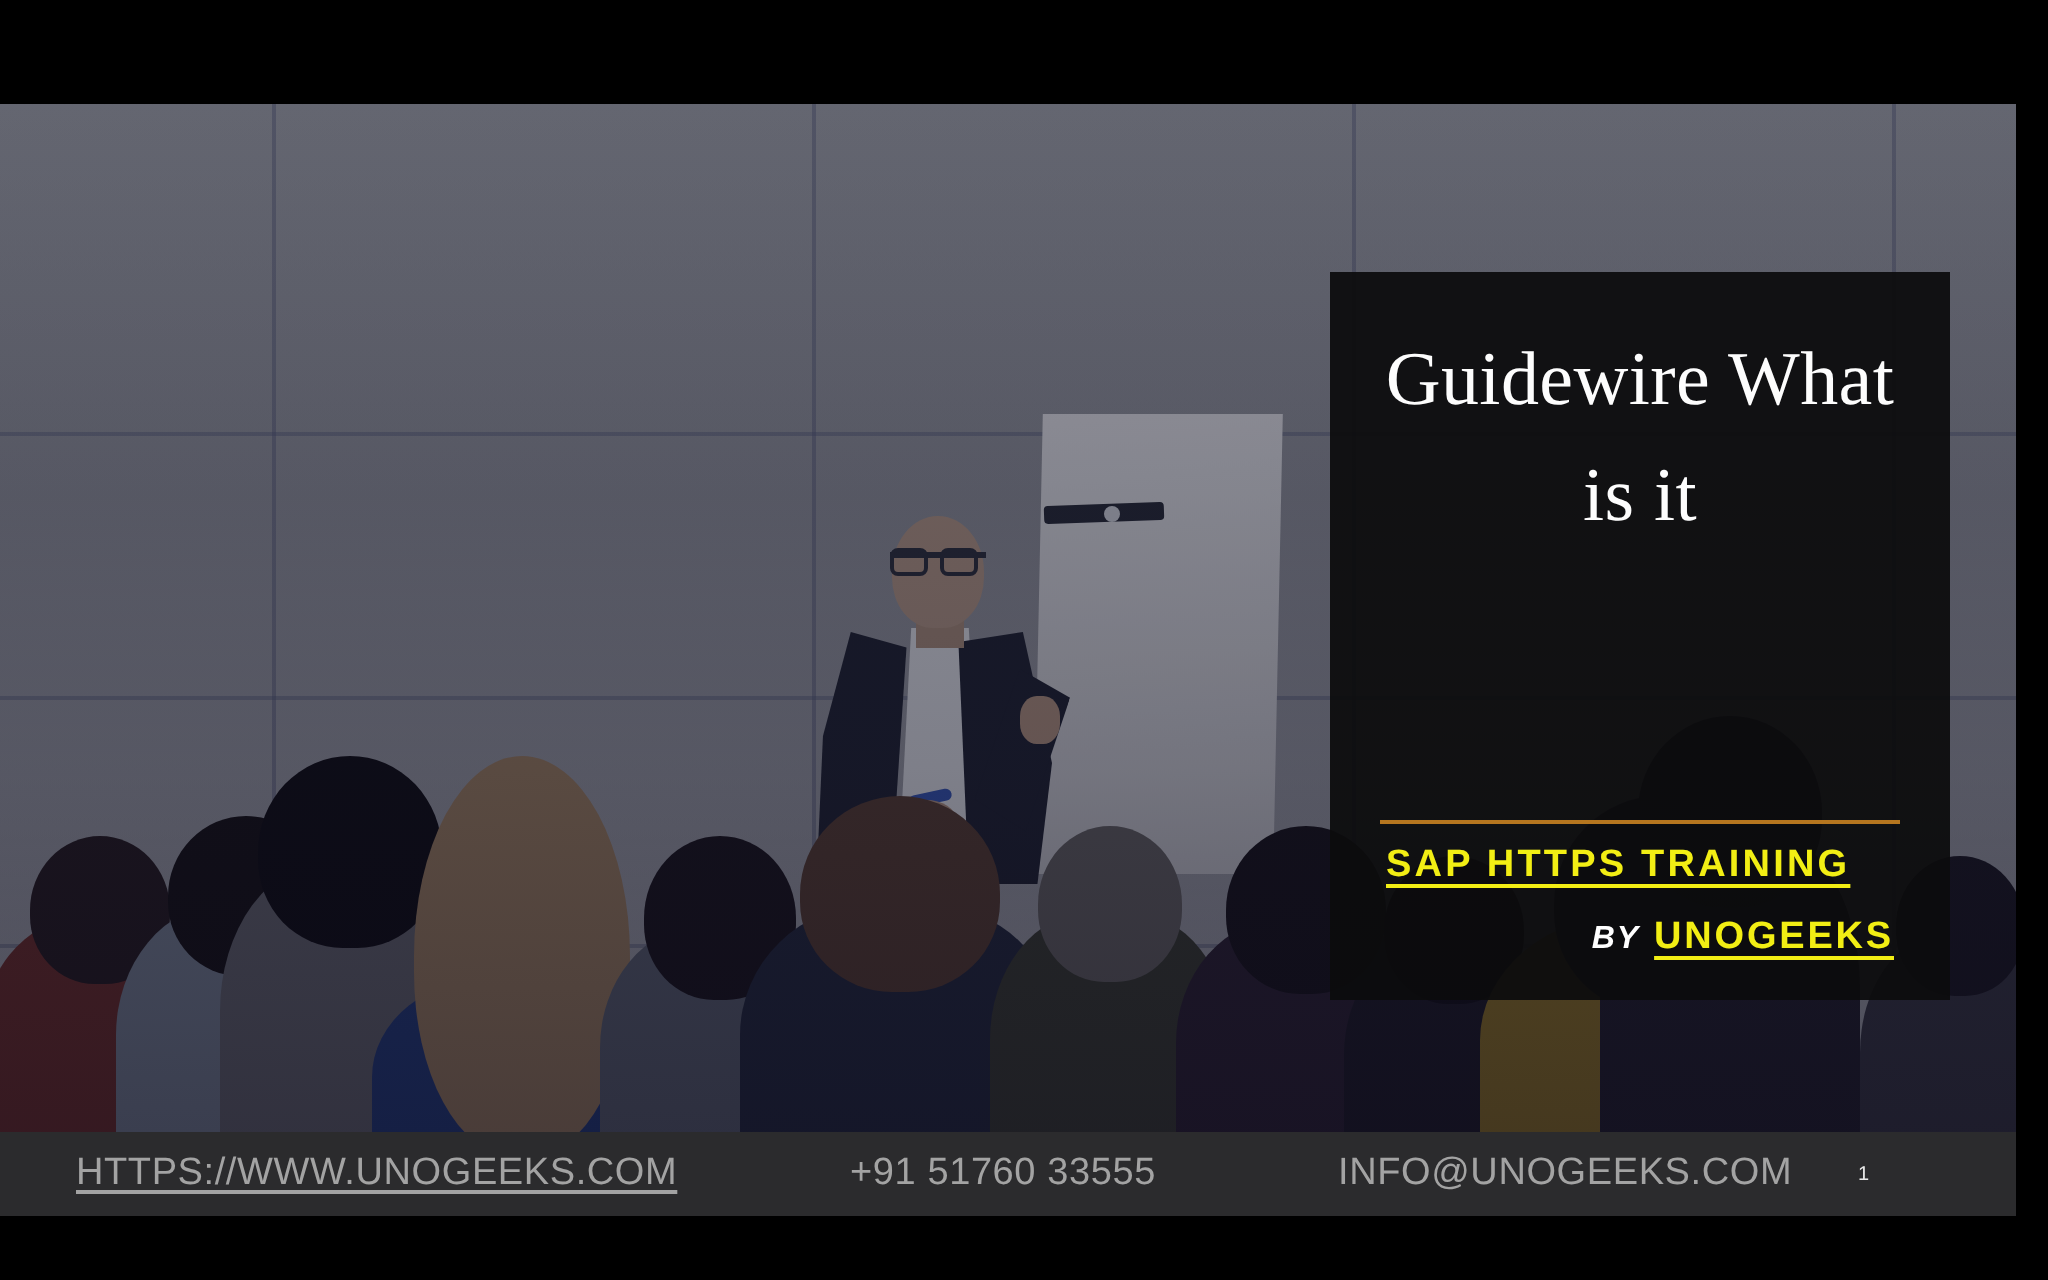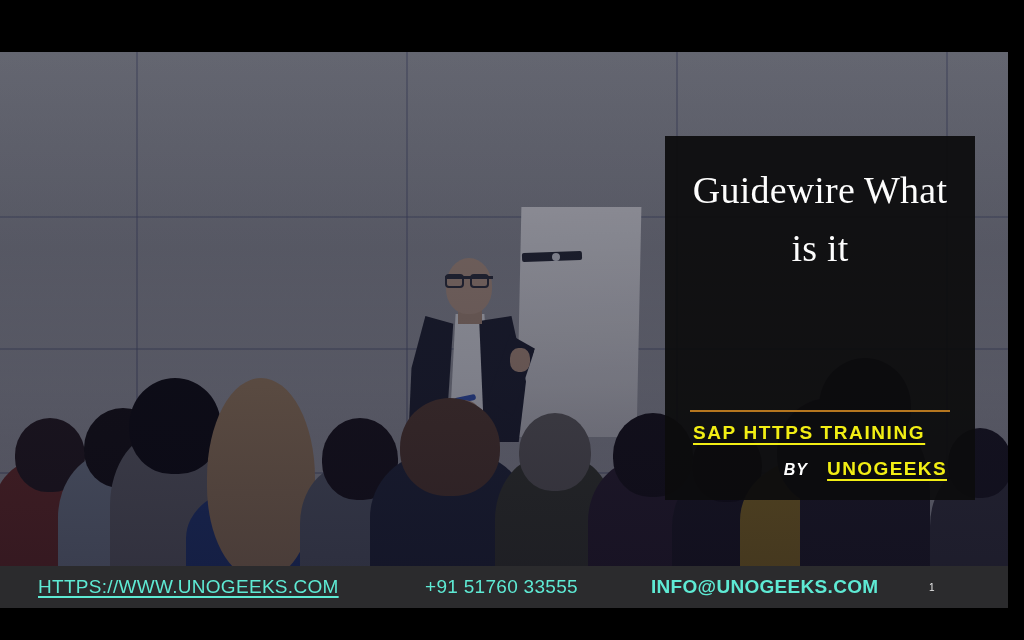--- a/index.html
+++ b/index.html
@@ -165,42 +165,42 @@
     position:absolute; right:28px; top:322px;
     font-size:19px; font-weight:bold; letter-spacing:1.4px;
     white-space:nowrap;
   }
   #by-word { color:#ffffff; font-size:16px; letter-spacing:1px;font-style:italic; }
   #brand-word {
     color:#f2ee14;
     text-decoration:underline;
     text-underline-offset:4px;
     text-decoration-thickness:2px;
-    margin-left:19px;
+    margin-left:7px;
   }
 
   
   #footer {
     position:absolute;
     left:0; top:566px;
     width:1008px; height:42px;
     background:#2b2b2d;
     display:flex;
     align-items:center;
   }
   .f-item {
-    color:#5eead4;
+    color:#a3a3a3;
     font-size:19px;
     letter-spacing:.3px;
     white-space:nowrap;
     text-align:center;
   }
   #f-url { position:absolute; left:38px; text-decoration:underline; text-underline-offset:3px; text-decoration-thickness:2px; }
   #f-phone { position:absolute; left:425px; }
-  #f-mail  { position:absolute; left:651px;font-weight:bold; }
+  #f-mail  { position:absolute; left:669px; }
   #page-num {
     position:absolute; left:929px;
     color:#e8e8e8; font-size:10px; letter-spacing:0;
   }
 </style>
 </head>
 <body>
 
 <div id="slide">
 

